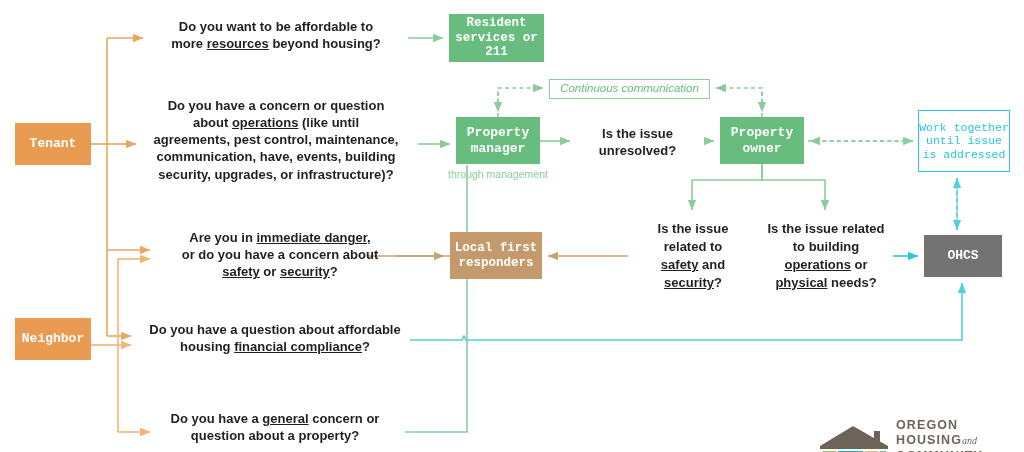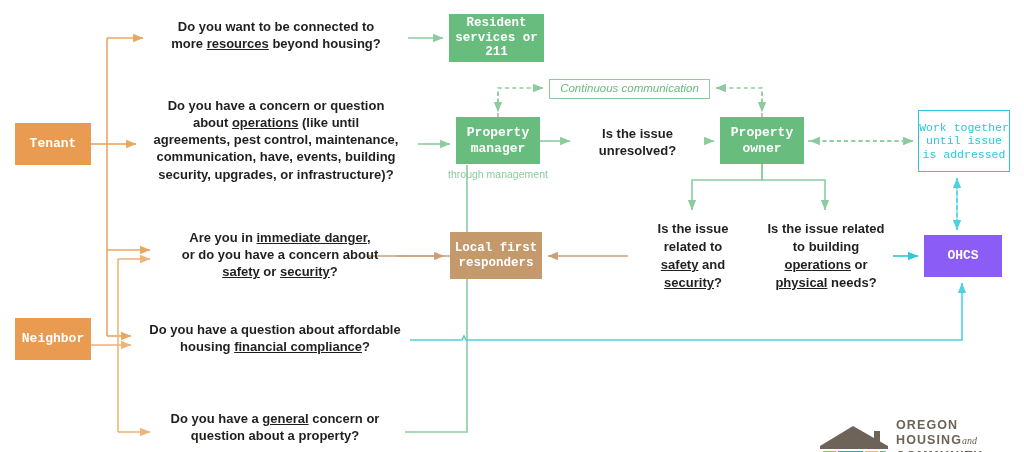--- a/index.html
+++ b/index.html
@@ -53,21 +53,21 @@
   .n-propowner{
     left:720px; top:117px; width:84px; height:47px;
     background:#68BD7E; font-size:13px;
   }
   .n-localfirst{
     left:450px; top:232px; width:92px; height:47px;
     background:#C49A6C; font-size:12.5px;
   }
   .n-ohcs{
     left:924px; top:235px; width:78px; height:42px;
-    background:#8b5cf6; font-size:13px;
+    background:#737373; font-size:13px;
   }
   .n-worktogether{
     left:918px; top:110px; width:92px; height:62px;
     background:#ffffff;
     border:1.6px solid #29C6DC;
     color:#29C6DC;
     font-size:11.5px;
     font-weight:normal;
     font-family:Liberation Mono, monospace;
   }
@@ -239,21 +239,21 @@
 
   <div class="node node-filled n-ohcs">OHCS</div>
 
   <div class="node n-worktogether">Work together until issue is addressed</div>
 
   <div class="node n-continuous">Continuous communication</div>
 
   <div class="caption-escalate">Escalate issues through management</div>
 
   <div class="qtext q-resources">
-    <span>Do you want to be connected to</span><br>
+    <span>Do you want to be affordable to</span><br>
     <span>more </span><u class="ul">resources</u><span> beyond housing?</span>
   </div>
 
   <div class="qtext q-operations">
     <span>Do you have a concern or question</span><br>
     <span>about </span><u class="ul">operations</u><span> (like until</span><br>
     <span>agreements, pest control, maintenance,</span><br>
     <span>communication, have, events, building</span><br>
     <span>security, upgrades, or infrastructure)?</span>
   </div>

